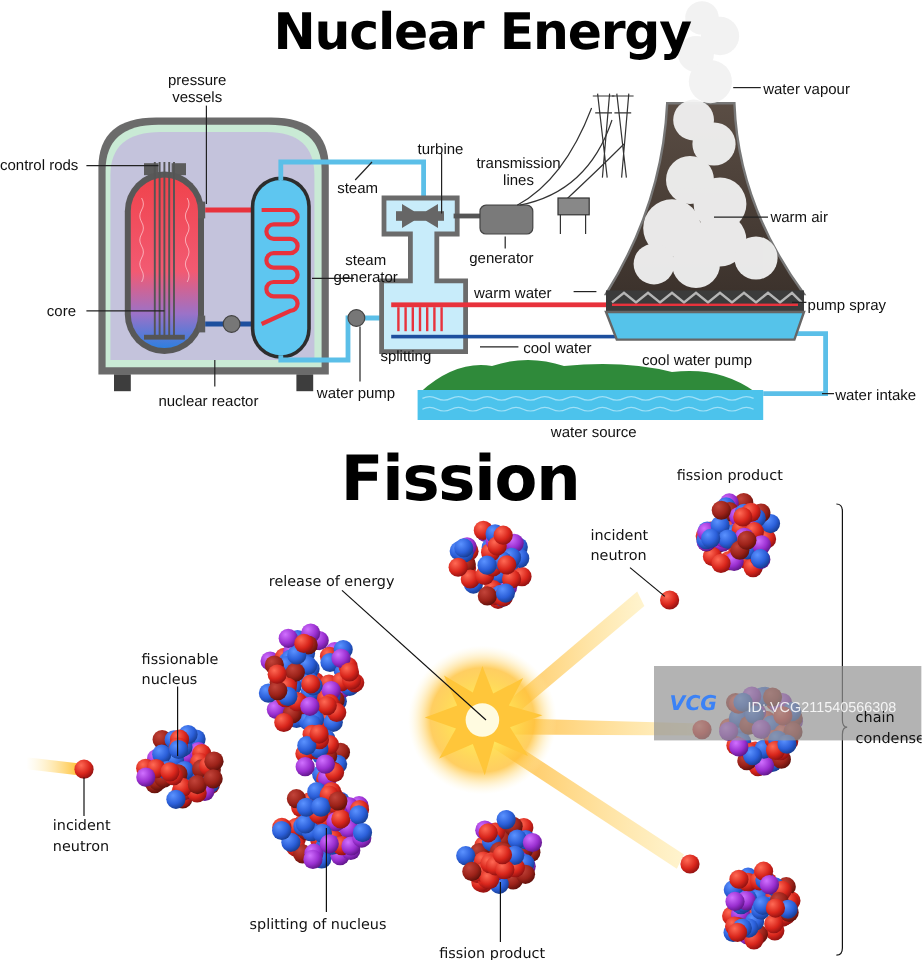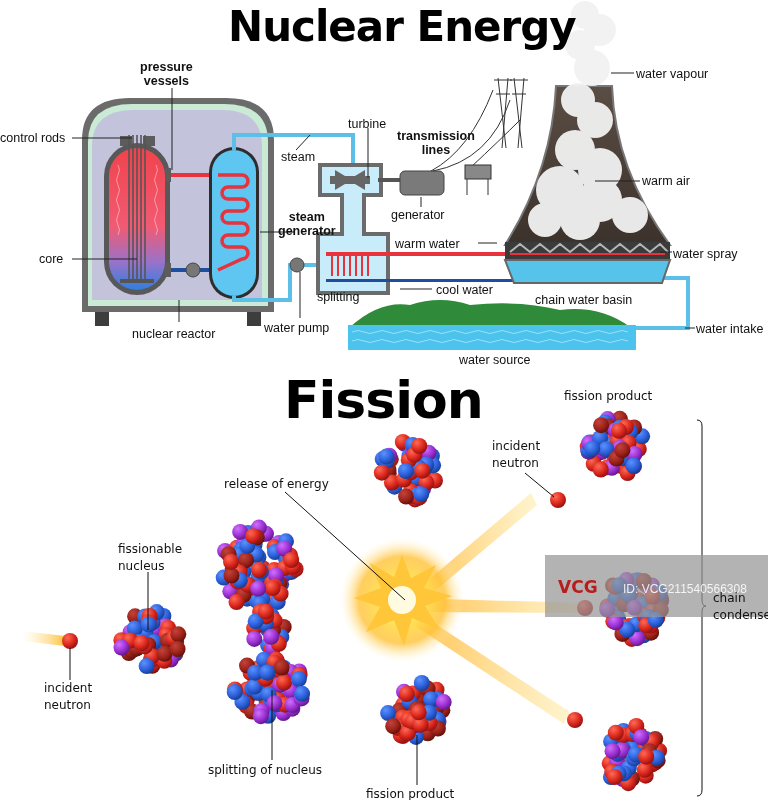--- a/index.html
+++ b/index.html
@@ -2,24 +2,24 @@
 <html><head>
 <meta charset="utf-8">
 <style>
   html,body{margin:0;padding:0;background:#ffffff;}
   body{width:768px;height:800px;position:relative;overflow:hidden;font-family:"Liberation Sans",sans-serif;}
   .title{position:absolute;font-family:"DejaVu Sans",sans-serif;font-weight:bold;color:#000;letter-spacing:-1px;white-space:nowrap;text-align:center;}
   #t1{left:228px;top:2px;font-size:42px;}
   #t2{left:284px;top:370px;font-size:52px;}
   .lbl{position:absolute;font-family:"Liberation Sans",sans-serif;font-size:12.5px;color:#111;white-space:nowrap;line-height:1.15;}
   .blbl{position:absolute;font-family:"DejaVu Sans",sans-serif;font-weight:normal;font-size:12px;color:#111;white-space:nowrap;line-height:1.45;}
-  .c{text-align:center;font-weight:bold;}
+  .c{text-align:center;}
   svg{position:absolute;left:0;top:0;}
   .wm{position:absolute;left:545px;top:555px;width:223px;height:62px;background:rgba(150,150,150,0.72);}
-  .wm-logo{position:absolute;left:558px;top:577px;font-family:"DejaVu Sans",sans-serif;font-weight:bold;font-size:17px;color:#b91c1c;}
+  .wm-logo{position:absolute;left:558px;top:577px;font-family:"DejaVu Sans",sans-serif;font-weight:bold;font-size:17px;color:#3b82f6;font-style:italic;}
   .wm-id{position:absolute;left:623px;top:582px;font-family:"Liberation Sans",sans-serif;font-size:12px;color:rgba(255,255,255,0.85);}
 </style>
 </head>
 <body>
 
 <svg width="768" height="800" viewBox="0 0 768 800">
   <defs>
     <linearGradient id="coreGrad" x1="0" y1="0" x2="0" y2="1">
       <stop offset="0" stop-color="#f0434c"></stop>
       <stop offset="0.55" stop-color="#f25a72"></stop>
@@ -761,22 +761,22 @@
 <div class="lbl" style="left:348px;top:117px;">turbine</div>
 <div class="lbl c" style="left:397px;top:129px;white-space:pre;">transmission
 lines</div>
 <div class="lbl" style="left:391px;top:208px;">generator</div>
 <div class="lbl" style="left:264px;top:321px;">water pump</div>
 <div class="lbl" style="left:317px;top:290px;">splitting</div>
 <div class="lbl" style="left:395px;top:237px;">warm water</div>
 <div class="lbl" style="left:436px;top:283px;">cool water</div>
 <div class="lbl" style="left:636px;top:67px;">water vapour</div>
 <div class="lbl" style="left:642px;top:174px;">warm air</div>
-<div class="lbl" style="left:673px;top:247px;">water spray</div>
-<div class="lbl" style="left:535px;top:293px;">chain water basin</div>
+<div class="lbl" style="left:673px;top:247px;">pump spray</div>
+<div class="lbl" style="left:535px;top:293px;">cool water pump</div>
 <div class="lbl" style="left:696px;top:322px;">water intake</div>
 <div class="lbl" style="left:459px;top:353px;">water source</div>
 
 <div class="blbl" style="left:44px;top:680px;white-space:pre;">incident
 neutron</div>
 <div class="blbl" style="left:118px;top:541px;white-space:pre;">fissionable
 nucleus</div>
 <div class="blbl" style="left:224px;top:476px;">release of energy</div>
 <div class="blbl" style="left:208px;top:762px;">splitting of nucleus</div>
 <div class="blbl" style="left:564px;top:388px;">fission product</div>

